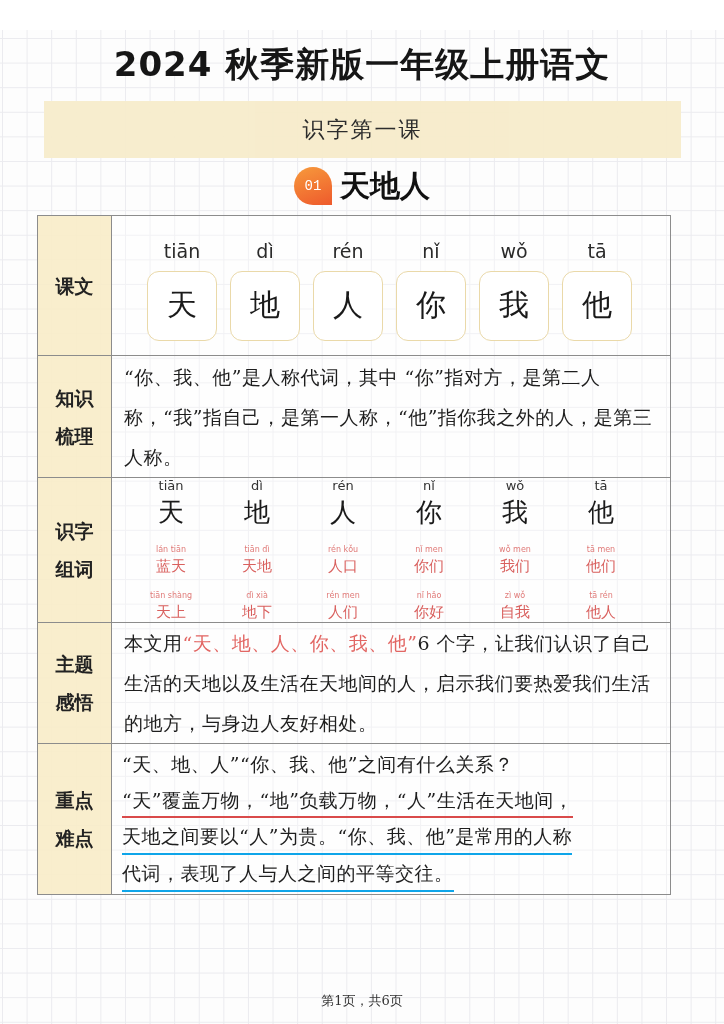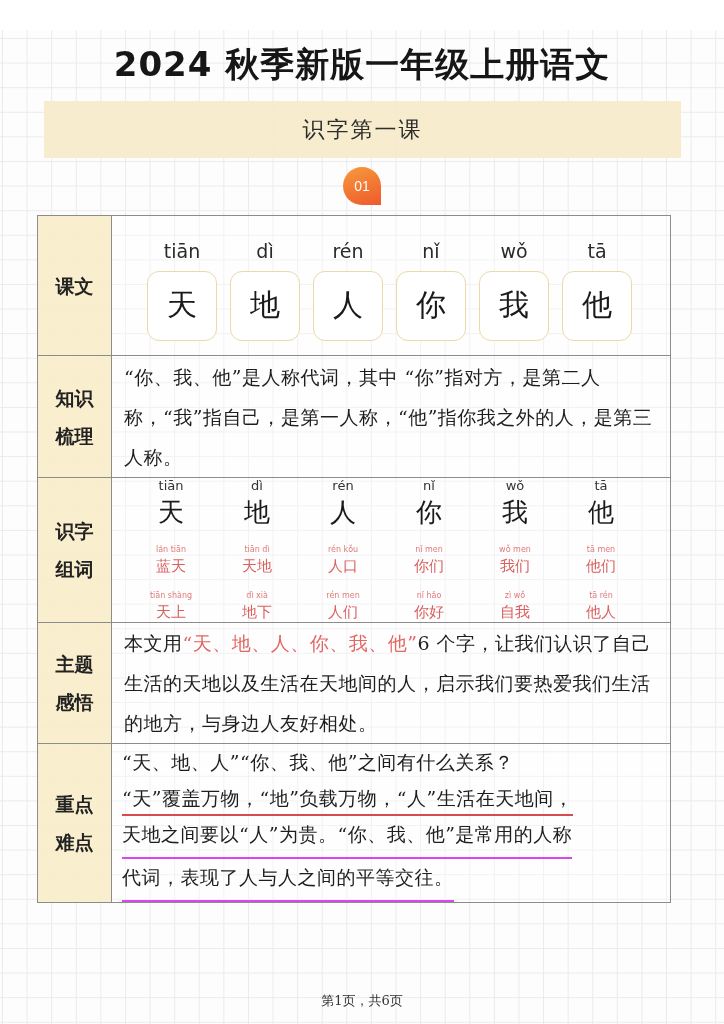--- a/index.html
+++ b/index.html
@@ -29,21 +29,21 @@
     display: flex; align-items: center; justify-content: center;
     font-size: 22px; color: #222; letter-spacing: 2px;
   }
   .lesson-heading {
     position: absolute; left: 0; top: 164px; width: 724px; height: 44px;
     display: flex; align-items: center; justify-content: center; gap: 8px;
   }
   .badge {
     width: 38px; height: 38px; border-radius: 50% 50% 0 50%;
     background: linear-gradient(160deg, #f79a3c 0%, #ee5a2c 100%);
-    color: #fff; font-family: Liberation Sans, sans-serif; font-size: 14px;
+    color: #fff; font-family: Liberation Mono, monospace; font-size: 14px;
     display: flex; align-items: center; justify-content: center;
   }
   .lesson-title { font-size: 30px; font-weight: bold; color: #111; }
 
   table.main {
     position: absolute; left: 37px; top: 215px; width: 634px;
     border-collapse: collapse; table-layout: fixed;
   }
   table.main td { border: 1.5px solid #8c8c8c; padding: 0; vertical-align: middle; }
   td.label {
@@ -82,40 +82,41 @@
   .red { color: #e0504d; }
 
   
   .row-zhuti { height: 115px; }
   .red-soft { color: #e26663; }
 
   
   .row-zhongdian { height: 151px; }
   .zd-line { font-size: 19px; line-height: 36px; padding-left: 10px; color: #1e1e1e; letter-spacing: 0.5px; }
   .ul-red { border-bottom: 2px solid #d94a4a; padding-bottom: 1px; display: inline-block; line-height: 30px; }
-  .ul-dark { border-bottom: 2px solid #d946ef; padding-bottom: 8px; display: inline-block; line-height: 30px; }
+  .ul-dark { border-bottom: 2px solid #0ea5e9; padding-bottom: 2px; display: inline-block; line-height: 30px; }
 
   .footer {
     position: absolute; left: 0; top: 992px; width: 724px; text-align: center;
     font-size: 13px; color: #333;
   }
 </style>
 </head>
 <body>
 
 <div class="grid-bg"></div>
 
 <div class="title">2024 秋季新版一年级上册语文</div>
 <div class="band">
   <span>识字第一课</span>
 </div>
 <div class="lesson-heading">
   <div class="badge">
     <span>01</span>
   </div>
+  <span class="lesson-title">天地人</span>
 </div>
 
 <table class="main">
 
   <tbody>
       <tr class="row-kewen">
     <td class="label"><span>课文</span></td>
     <td class="content">
       <div class="kewen-wrap">
         <div class="kewen-item">

